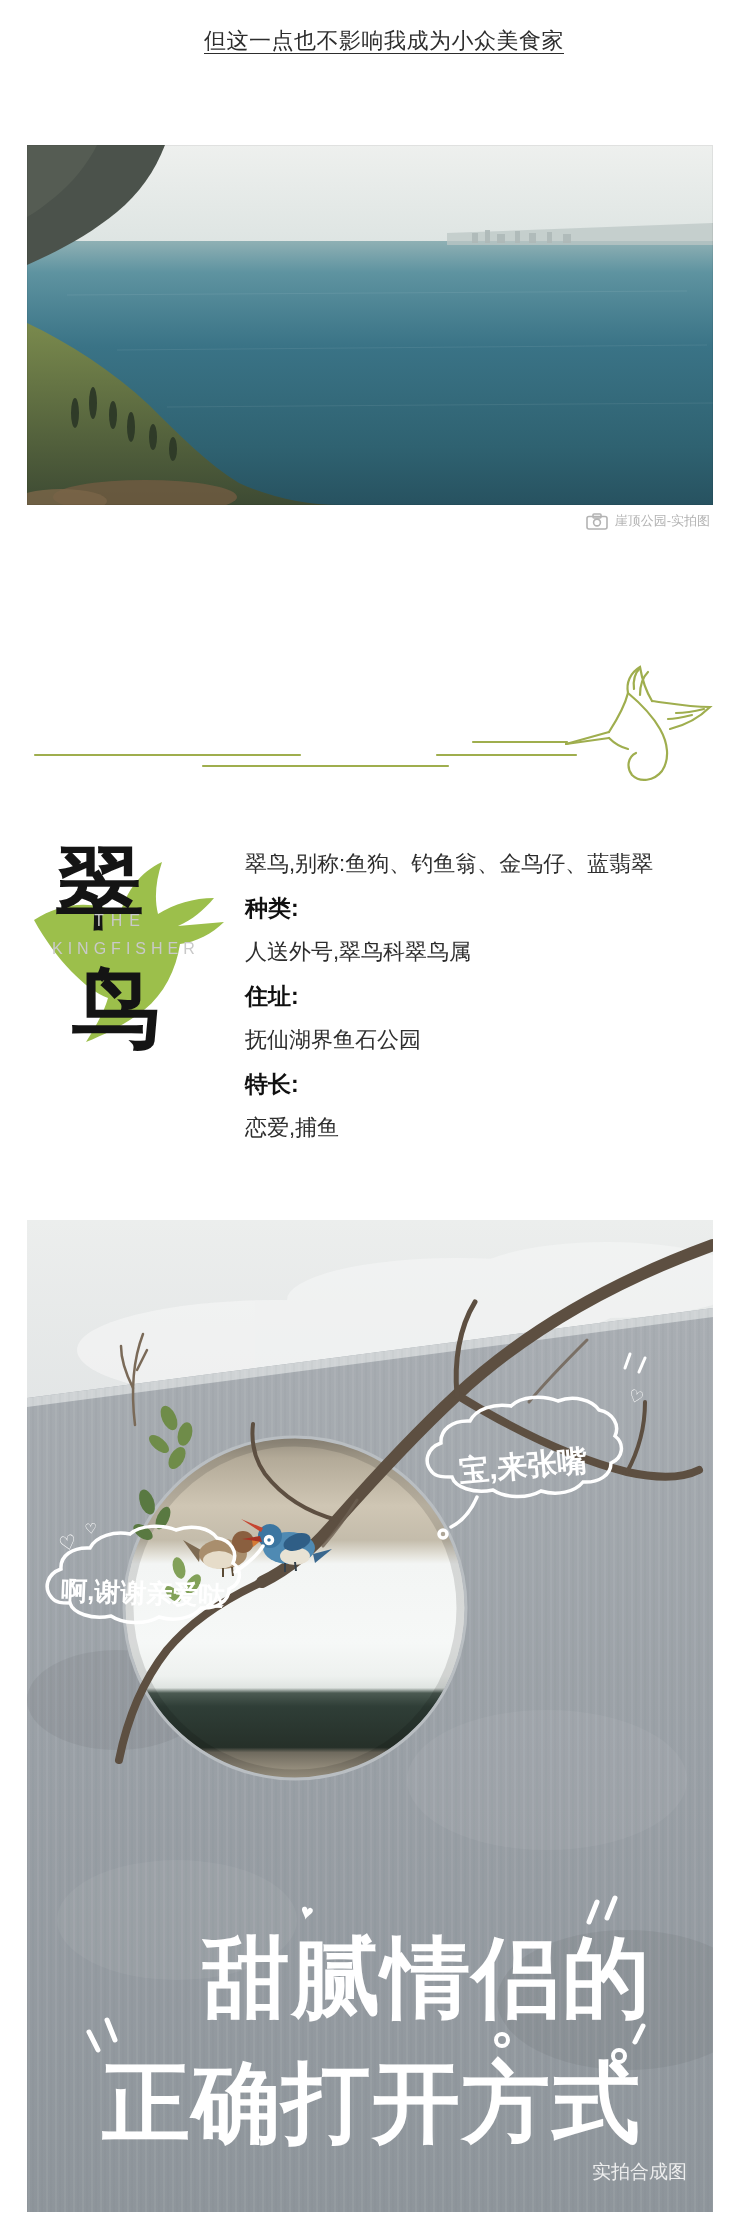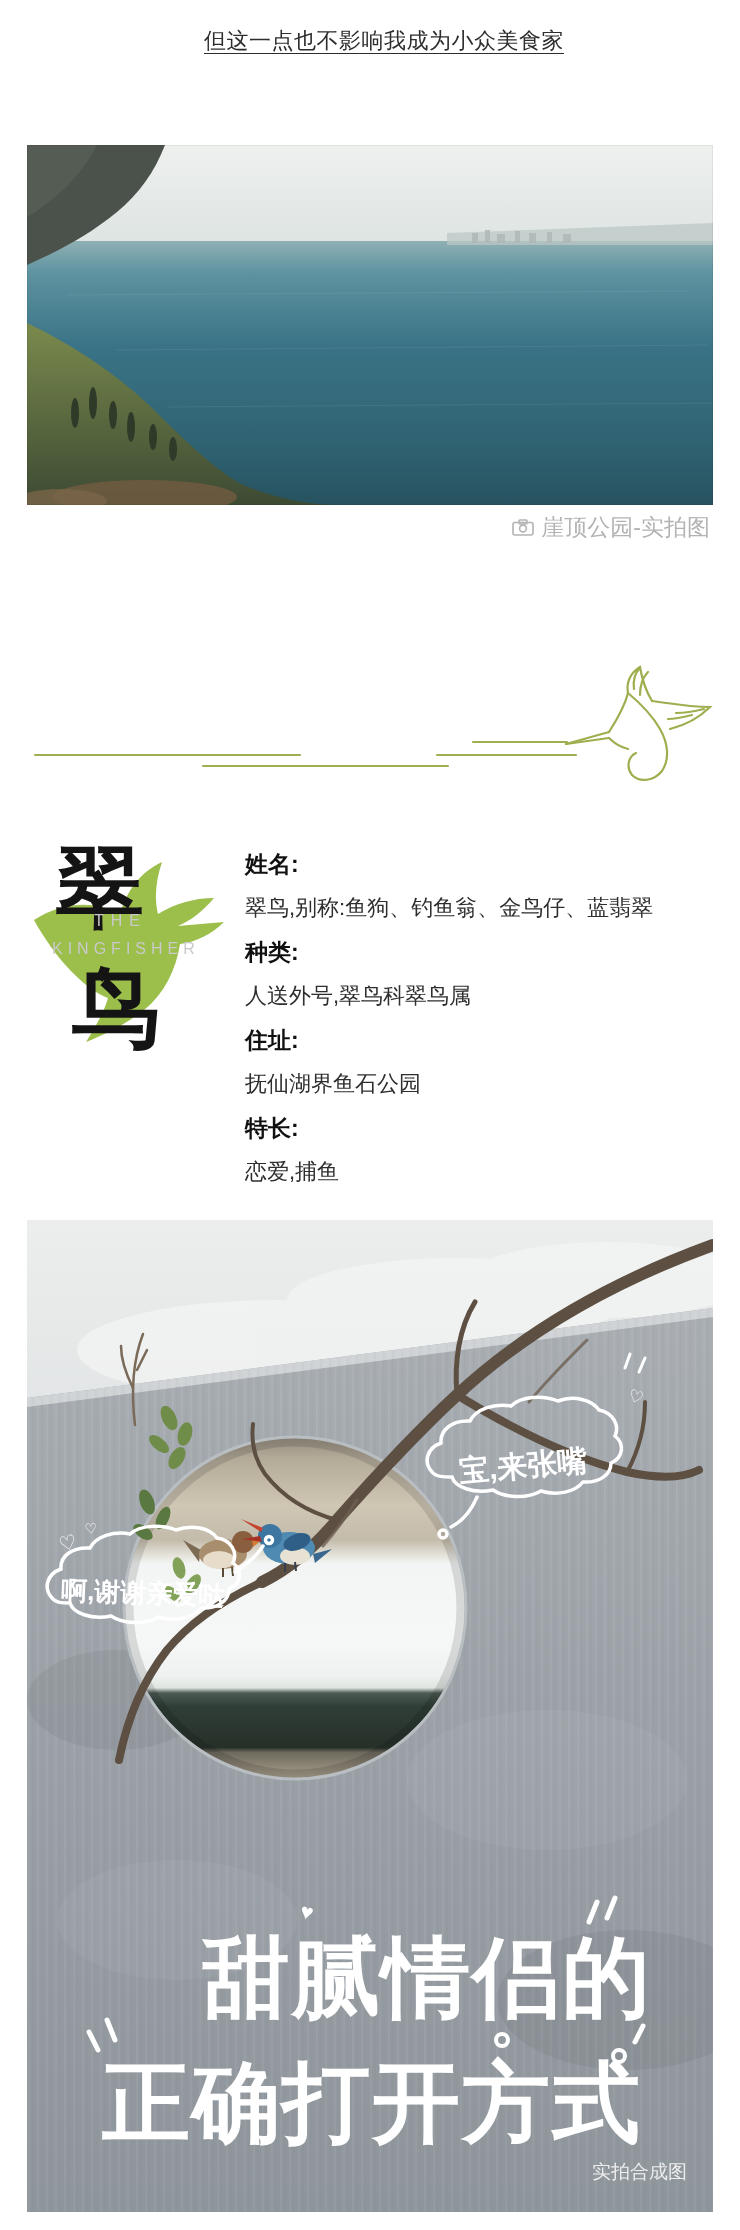--- a/index.html
+++ b/index.html
@@ -9,21 +9,21 @@
   
   .intro{position:absolute;top:24px;left:0;width:740px;text-align:center;
          font-size:22px;line-height:33.5px;color:#2d2d2d;letter-spacing:.5px;}
   .intro .line{text-decoration:underline;text-underline-offset:5px;text-decoration-thickness:1px;padding-left:28px;}
 
   
   .photo1{position:absolute;left:27px;top:145px;width:686px;height:360px;}
   .photo1 svg{display:block;}
 
   .caption1{position:absolute;top:512px;right:30px;display:flex;align-items:center;gap:7px;
-            color:#b3b3b3;font-size:23px;}
+            color:#b3b3b3;font-size:13px;}
   .caption1 svg{display:block;}
 
   
   .divider{position:absolute;left:0;top:655px;width:740px;height:140px;}
 
   
   .bird-sil{position:absolute;left:28px;top:858px;width:205px;height:190px;z-index:1;}
   .vchar{position:absolute;font-weight:800;color:#141414;font-size:88px;line-height:1;z-index:2;}
   .vchar.c1{left:56px;top:844px;}
   .vchar.c2{left:72px;top:964px;}
@@ -140,21 +140,20 @@
       C146,46 166,40 186,40 C176,52 164,62 150,68 L196,64 C184,76 168,84 152,86
       C148,112 136,136 116,152 C98,166 78,176 58,184 C68,168 76,154 80,140
       C58,132 28,102 6,62 Z"></path>
   </svg>
   <div class="vchar c1">翠</div>
   <div class="vchar c2">鸟</div>
   <div class="wm the">THE</div>
   <div class="wm kf">KINGFISHER</div>
 
   <div class="fields">
-    <div class="lab">姓名:</div>
     <div class="val">翠鸟,别称:鱼狗、钓鱼翁、金鸟仔、蓝翡翠</div>
     <div class="lab">种类:</div>
     <div class="val">人送外号,翠鸟科翠鸟属</div>
     <div class="lab">住址:</div>
     <div class="val">抚仙湖界鱼石公园</div>
     <div class="lab">特长:</div>
     <div class="val">恋爱,捕鱼</div>
   </div>
 
   <div class="photo2">

